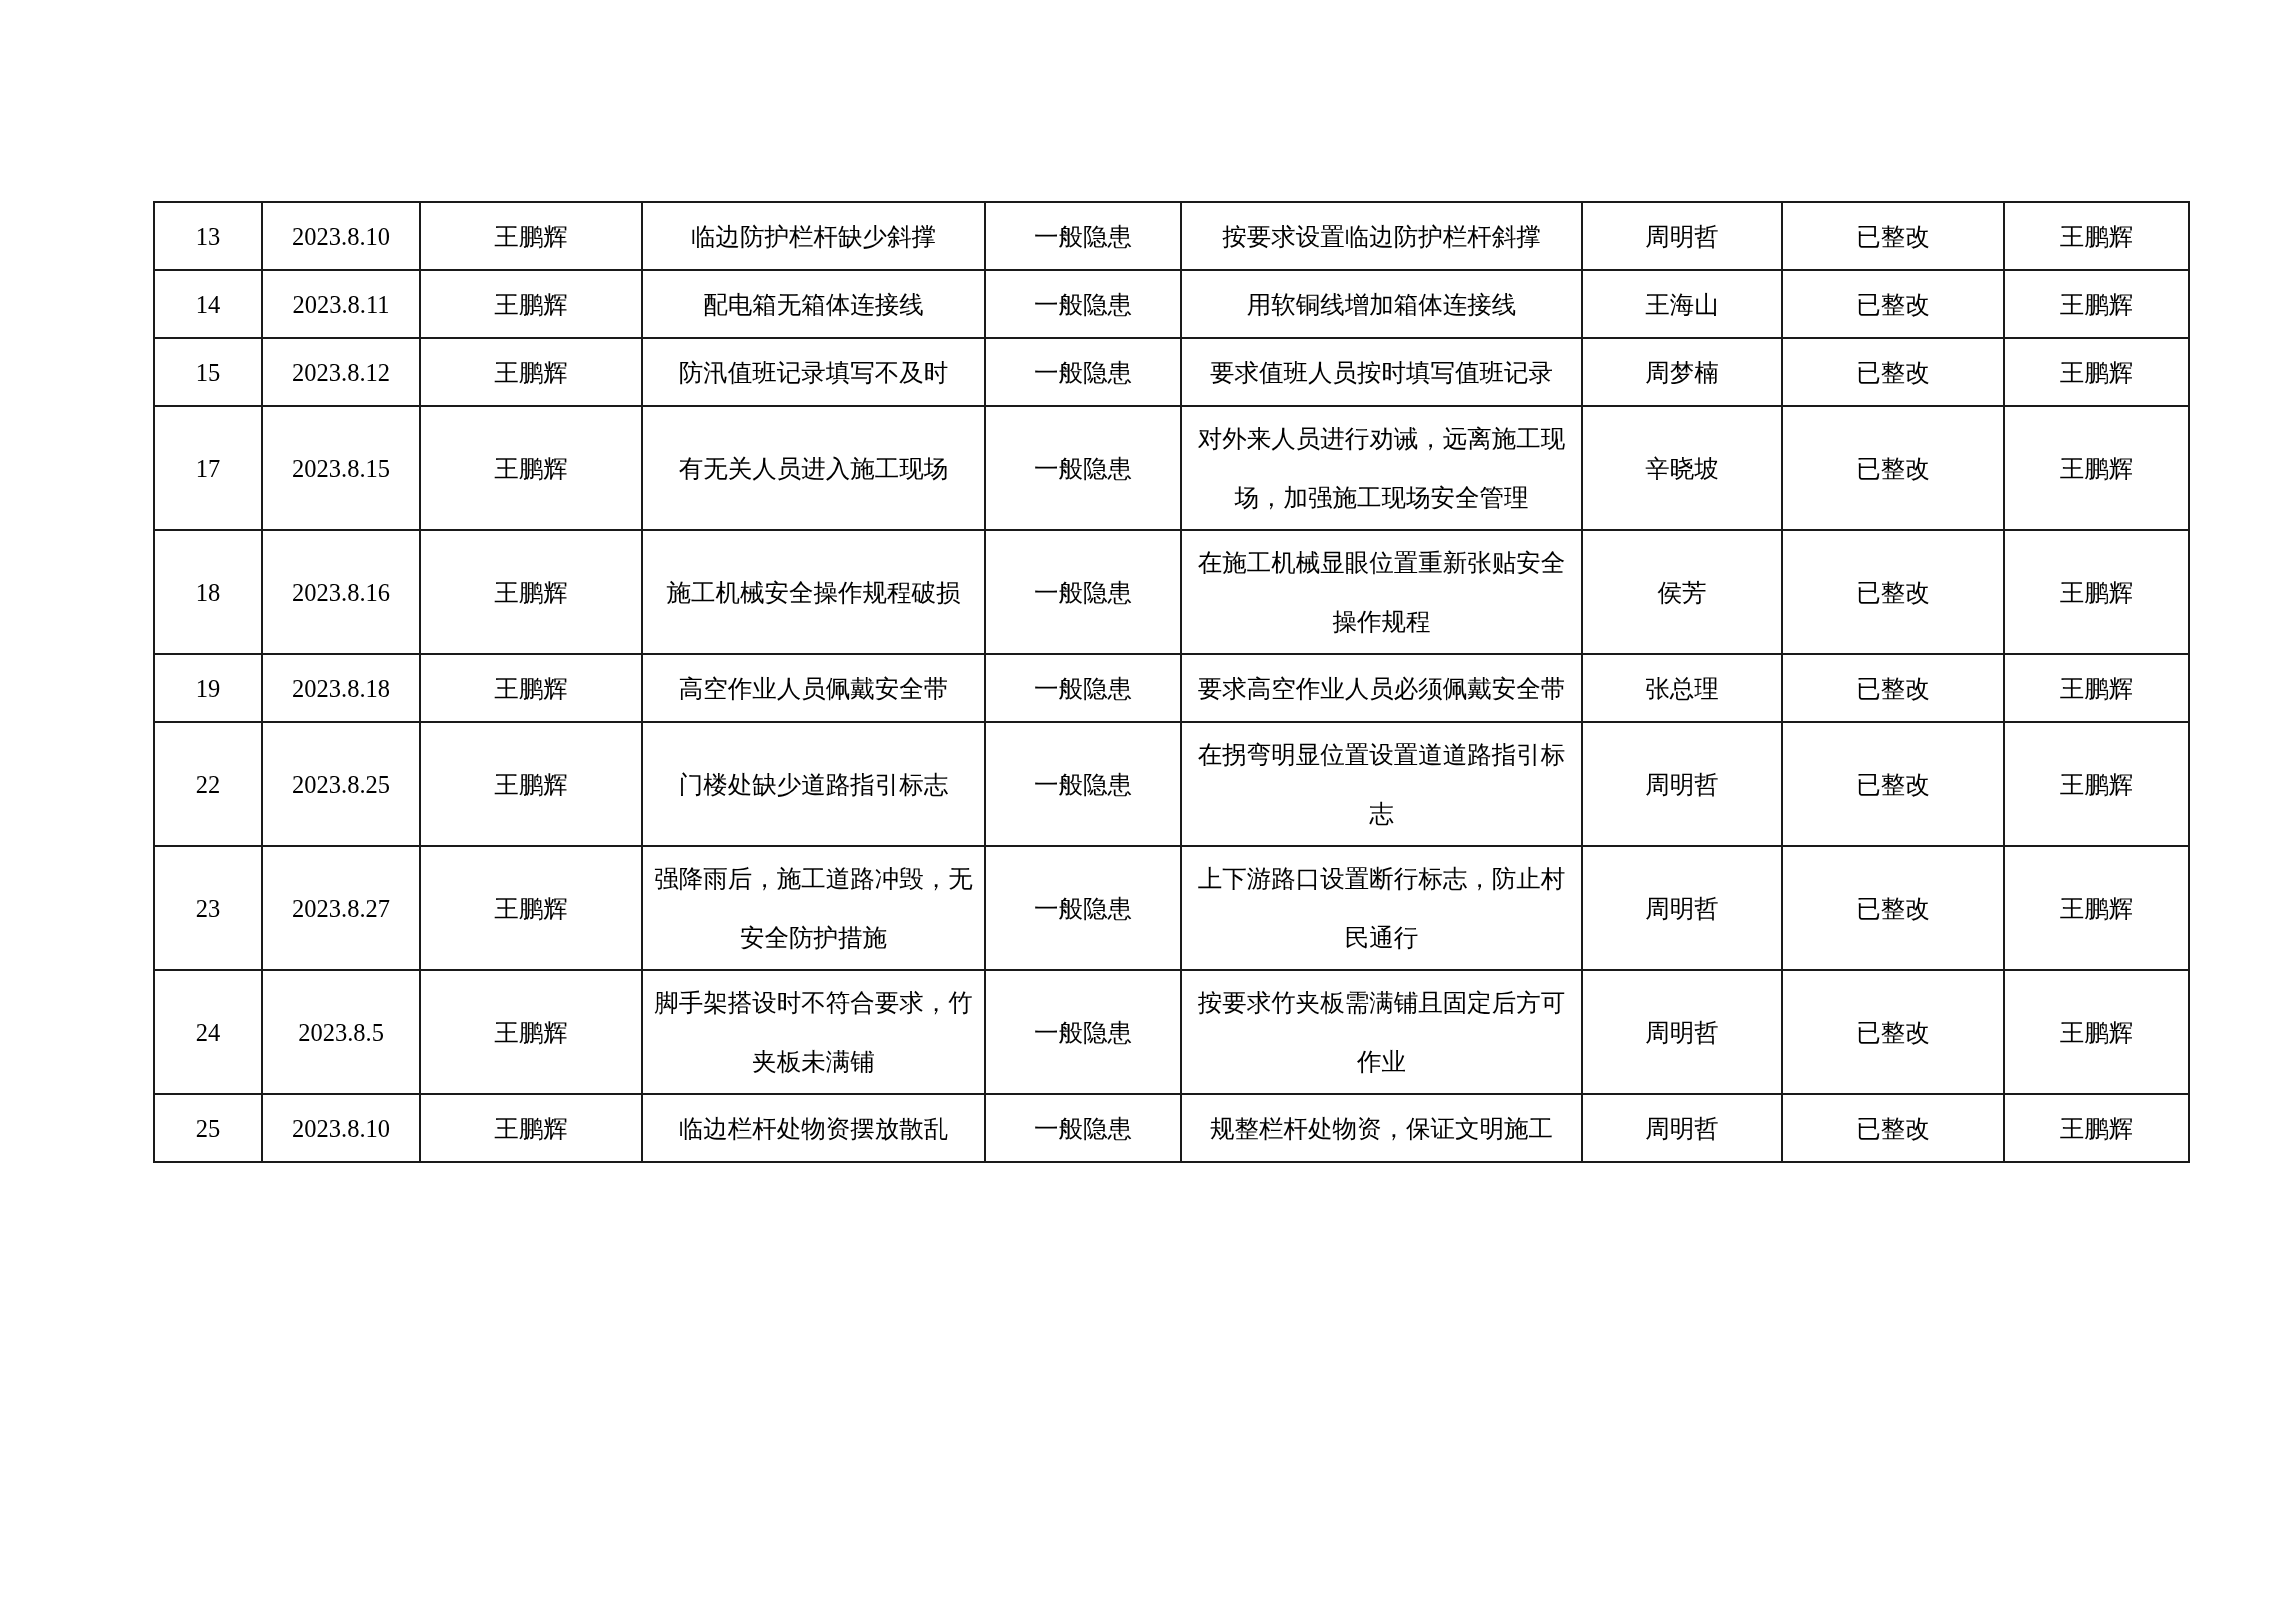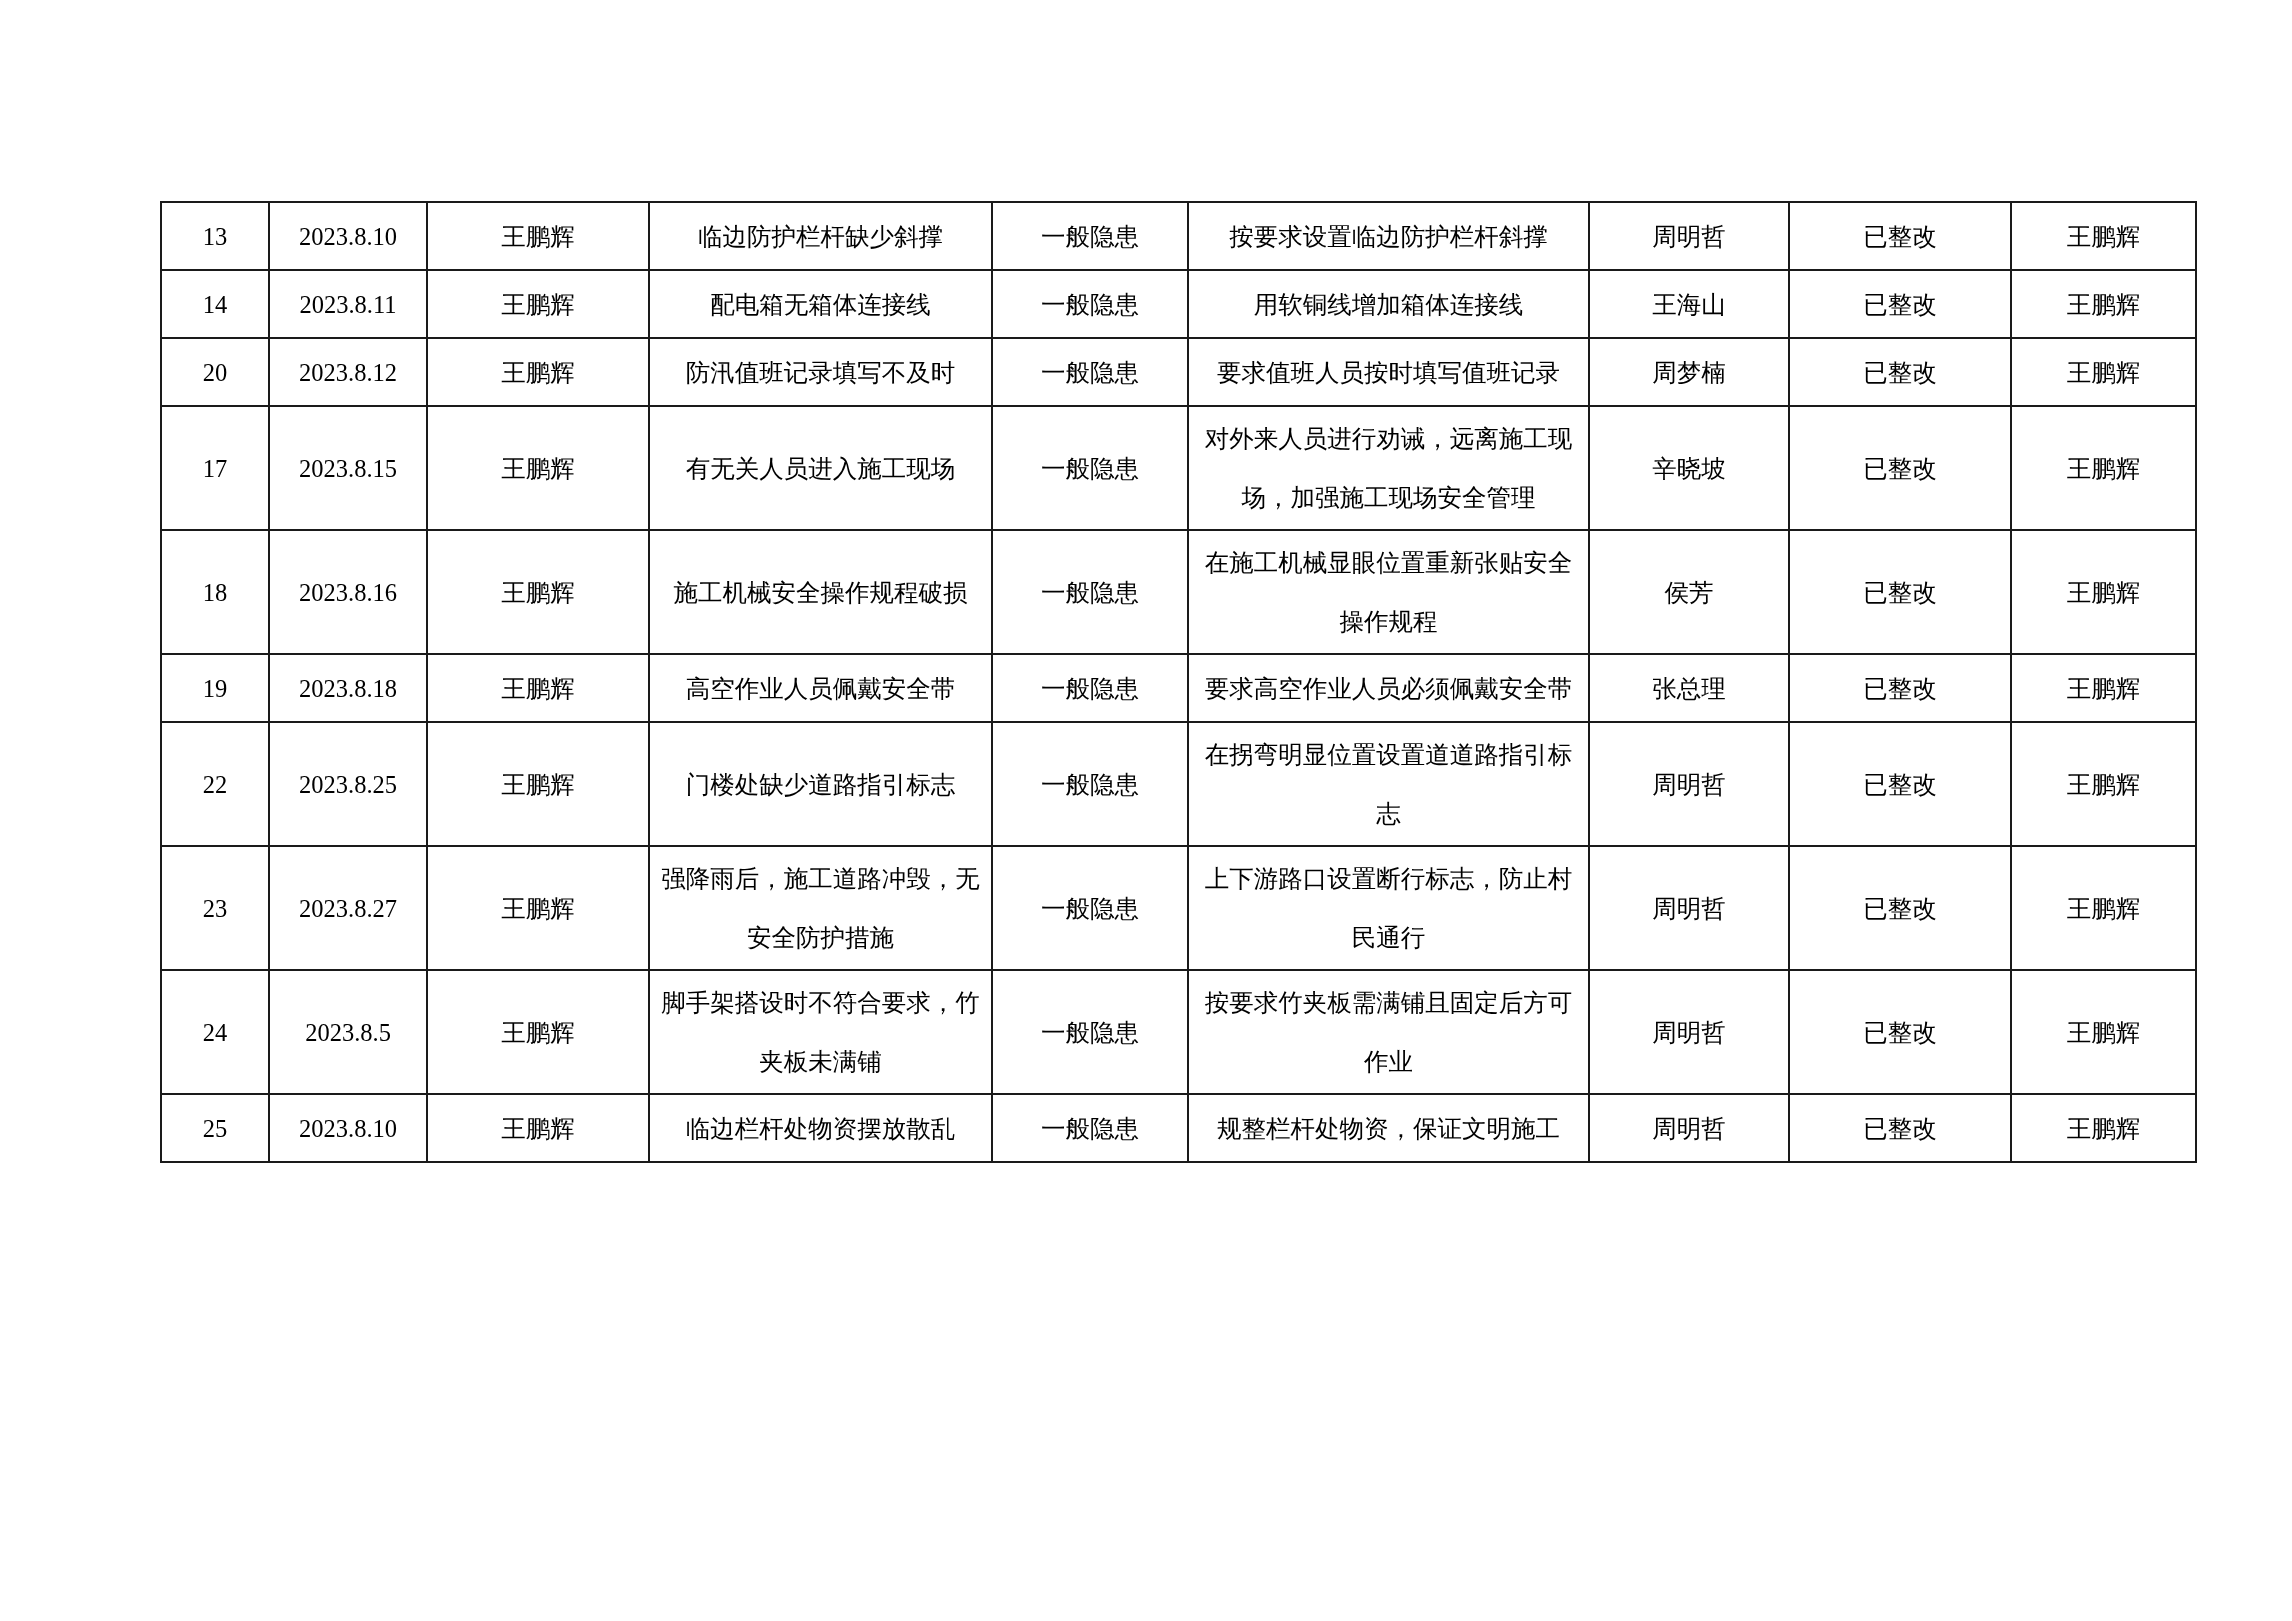--- a/index.html
+++ b/index.html
@@ -9,21 +9,21 @@
   }
   body {
     width: 2293px;
     height: 1621px;
     position: relative;
     font-family: "Liberation Serif", "DejaVu Serif", serif;
     color: #000000;
   }
   table.doc-table {
     position: absolute;
-    left: 160px;
+    left: 153px;
     top: 201px;
     width: 2036px;
     border-collapse: collapse;
     table-layout: fixed;
     border: 2.9px solid #1a1a1a;
   }
   table.doc-table td {
     border: 2px solid #1a1a1a;
     text-align: center;
     vertical-align: middle;
@@ -84,21 +84,21 @@
     <td class="cell-inspector">王鹏辉</td>
     <td class="cell-issue">配电箱无箱体连接线</td>
     <td class="cell-category">一般隐患</td>
     <td class="cell-measure">用软铜线增加箱体连接线</td>
     <td class="cell-resp">王海山</td>
     <td class="cell-status">已整改</td>
     <td class="cell-verifier">王鹏辉</td>
   </tr>
 
   <tr>
-    <td class="cell-no">20</td>
+    <td class="cell-no">15</td>
     <td class="cell-date">2023.8.12</td>
     <td class="cell-inspector">王鹏辉</td>
     <td class="cell-issue">防汛值班记录填写不及时</td>
     <td class="cell-category">一般隐患</td>
     <td class="cell-measure">要求值班人员按时填写值班记录</td>
     <td class="cell-resp">周梦楠</td>
     <td class="cell-status">已整改</td>
     <td class="cell-verifier">王鹏辉</td>
   </tr>
 

